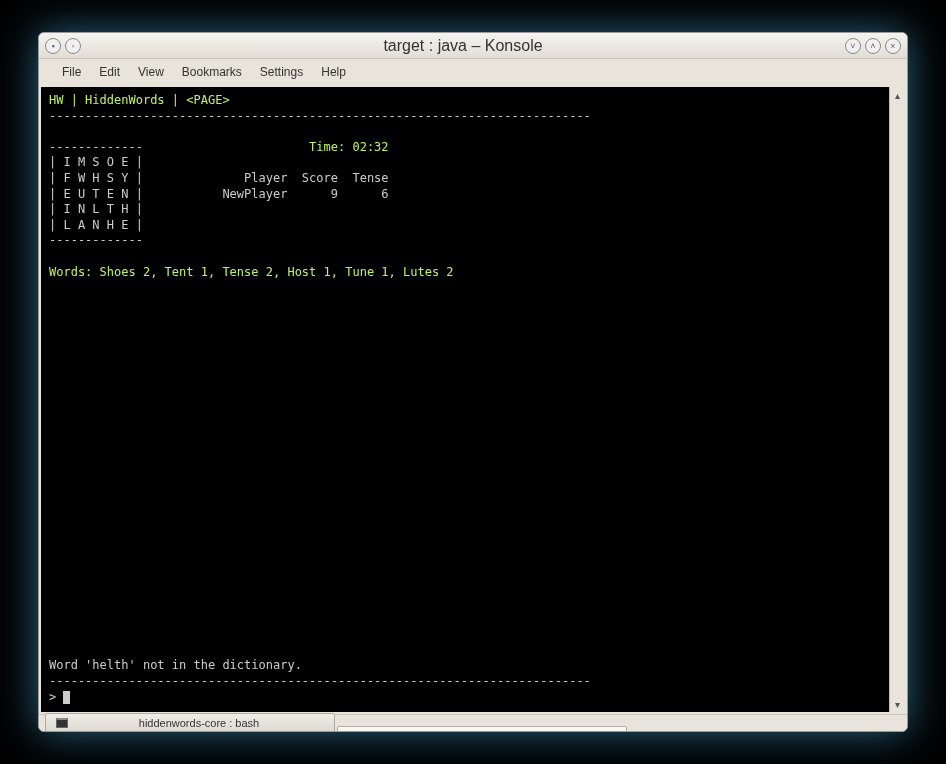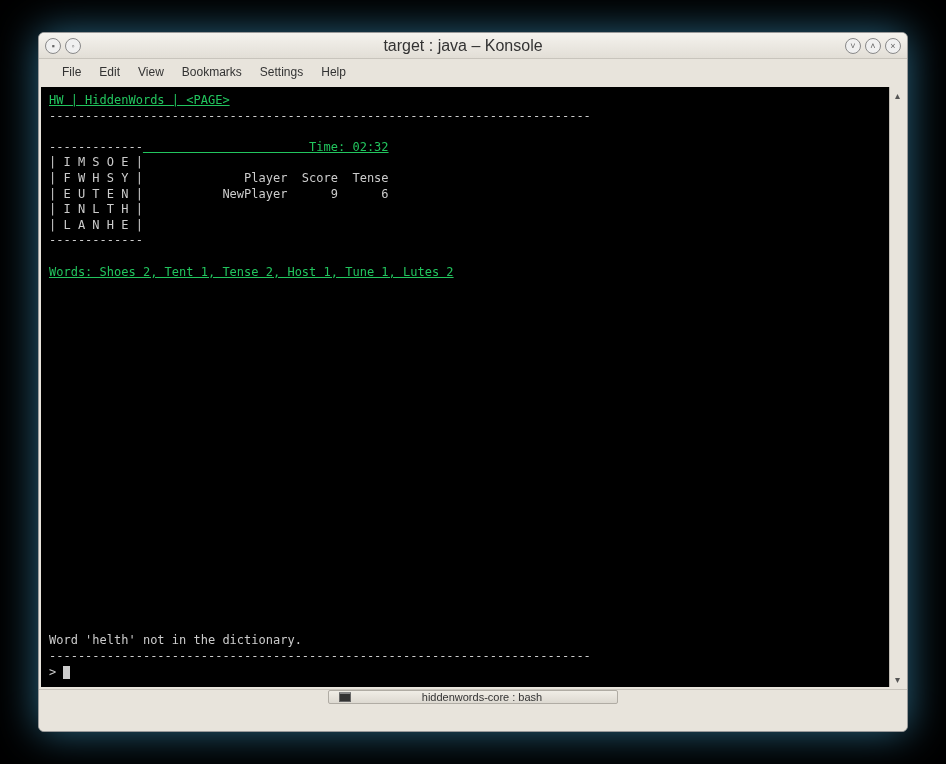--- a/index.html
+++ b/index.html
@@ -89,22 +89,21 @@
       color: #ccc;
       font-family: "DejaVu Sans Mono", monospace;
       font-size: 12px;
       line-height: 1.3;
       padding: 6px 8px;
       white-space: pre;
       overflow: hidden;
       position: relative;
     }
     .term-cyan {
-      color: #22c55e;
-      text-decoration: underline;
+      color: #bef264;
     }
     .term-divider {
       color: #ccc;
     }
     .scrollbar {
       width: 16px;
       background: #e8e4dc;
       display: flex;
       flex-direction: column;
       border-left: 1px solid #c0bcb4;
@@ -114,28 +113,27 @@
       font-size: 10px;
       display: flex;
       align-items: center;
       justify-content: center;
       color: #555;
     }
     .scrollbar-track {
       flex: 1;
     }
     .bottom-tabs {
-      height: 42px;
+      height: 17px;
       background: #e8e4dc;
       display: flex;
       align-items: center;
       padding: 0 6px;
       gap: 2px;
       border-top: 1px solid #c8c4bc;
-      flex-direction: column;
     }
     .tab {
       height: 20px;
       padding: 0 10px;
       font-size: 11px;
       color: #333;
       display: flex;
       align-items: center;
       gap: 6px;
       border: 1px solid #b0aca4;

